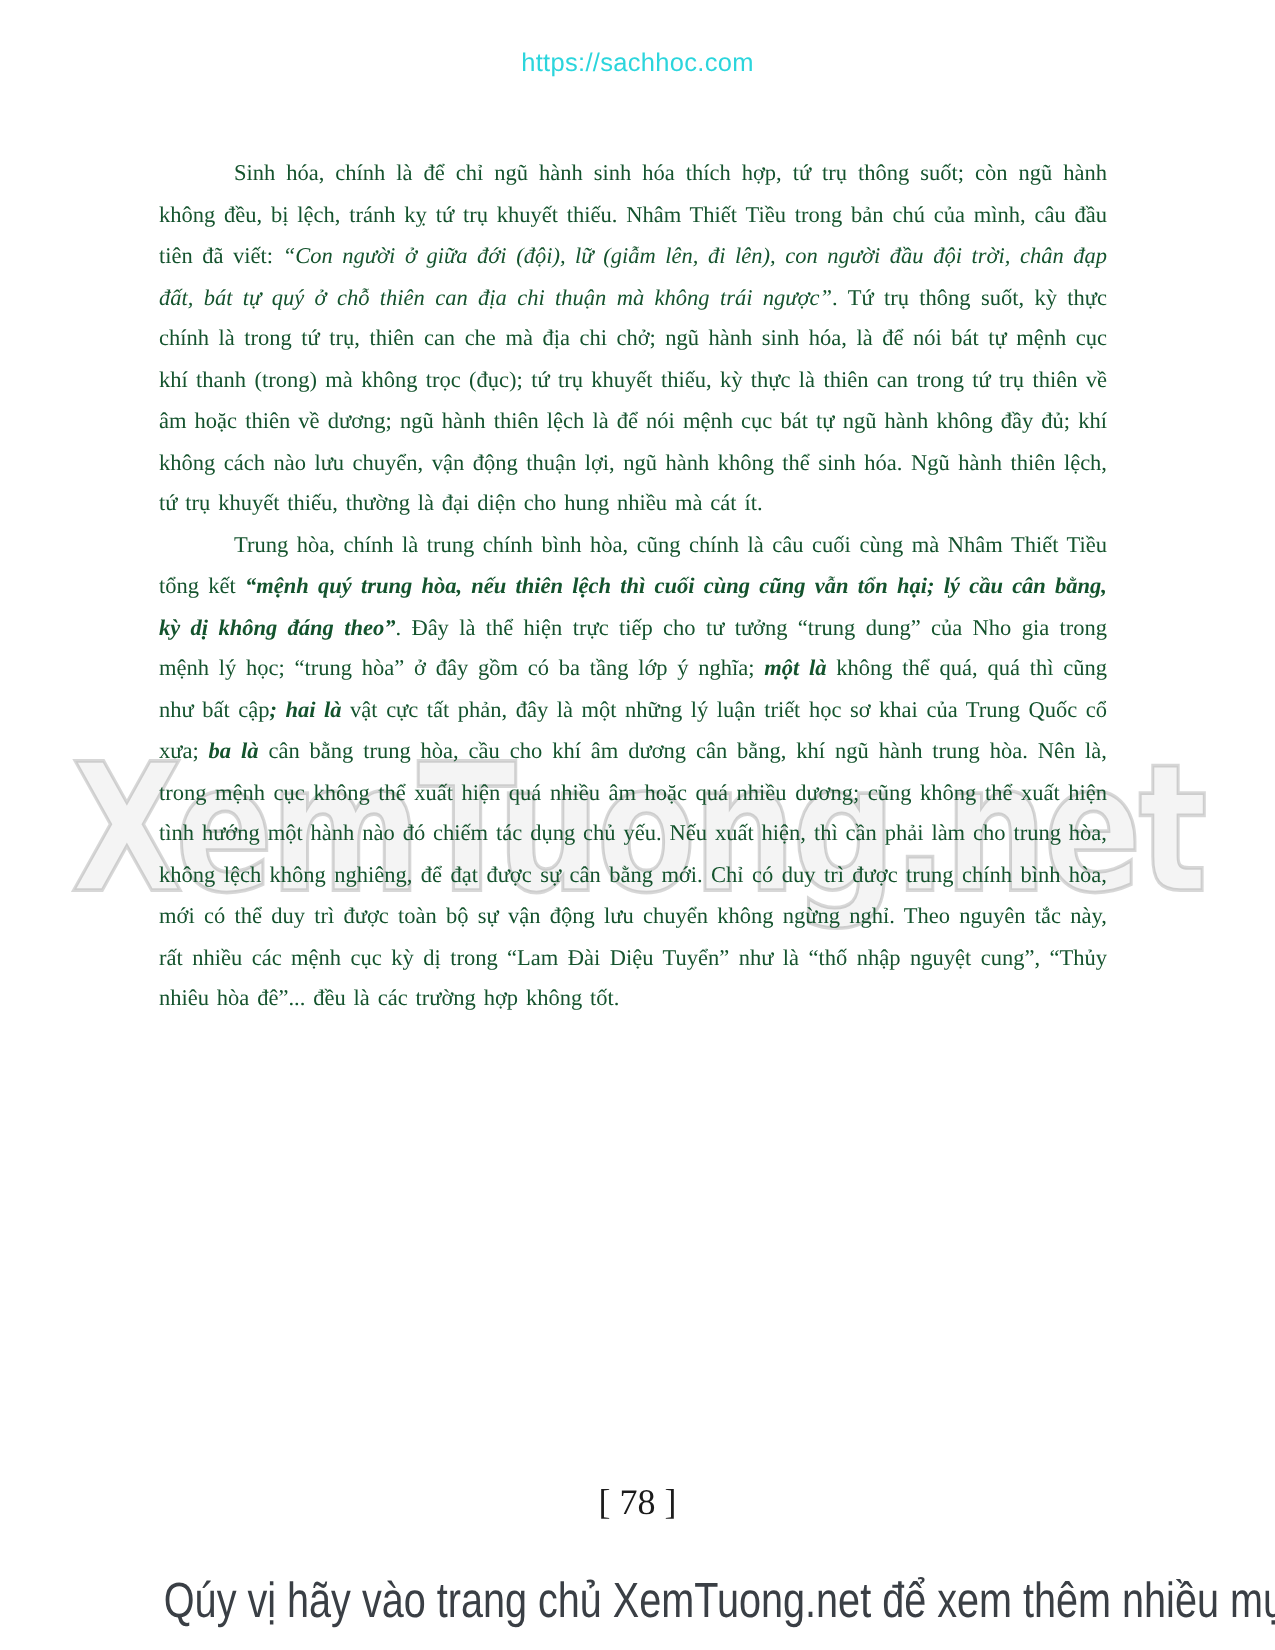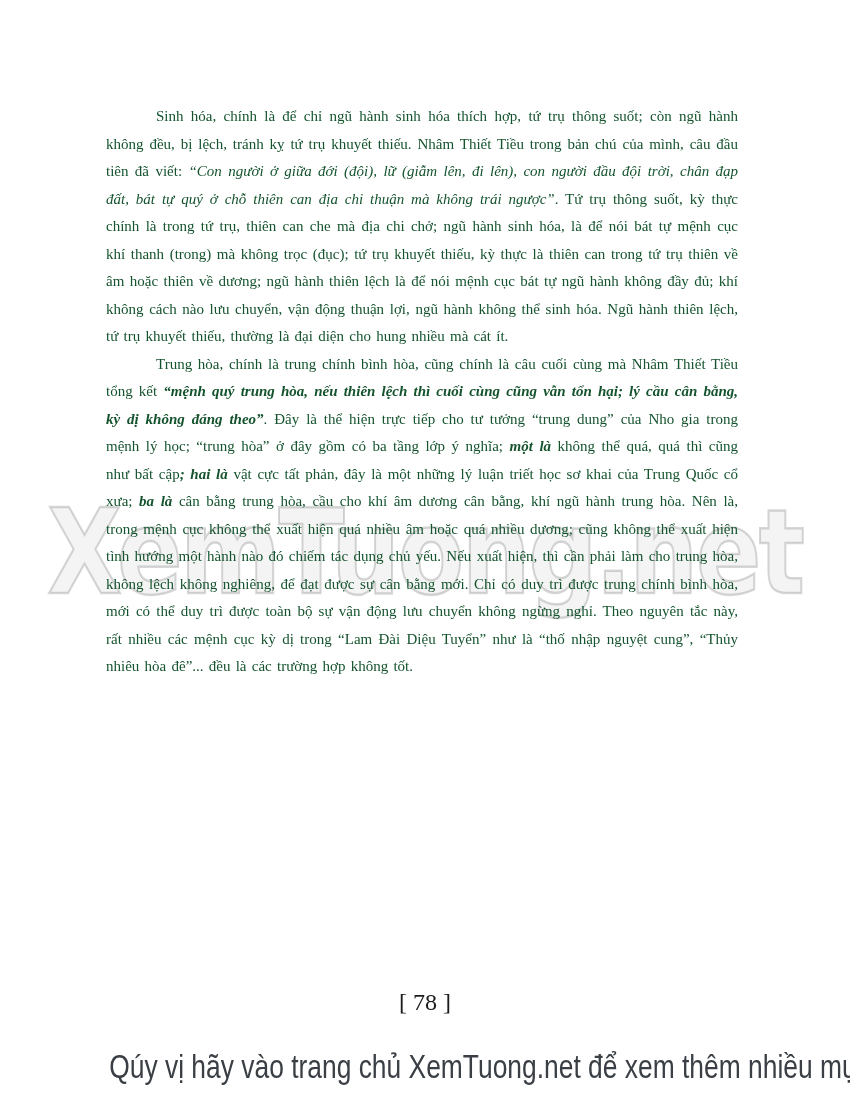--- a/index.html
+++ b/index.html
@@ -85,20 +85,21 @@
     font-weight: 500;
     color: #3a3f45;
     white-space: nowrap;
   }
 </style>
 </head>
 <body>
 
 <div class="page">
 
+  <a class="header-link">https://sachhoc.com</a>
 
   <div class="watermark">XemTuong.net</div>
 
   <div class="content">
       <p class="para"><span class="seg-normal">Sinh hóa, chính là để chỉ ngũ hành sinh hóa thích hợp, tứ trụ thông suốt; còn ngũ hành không đều, bị lệch, tránh kỵ tứ trụ khuyết thiếu. Nhâm Thiết Tiều trong bản chú của mình, câu đầu tiên đã viết: </span><span class="seg-italic">“Con người ở giữa đới (đội), lữ (giẫm lên, đi lên), con người đầu đội trời, chân đạp đất, bát tự quý ở chỗ thiên can địa chi thuận mà không trái ngược”</span><span class="seg-normal">. Tứ trụ thông suốt, kỳ thực chính là trong tứ trụ, thiên can che mà địa chi chở; ngũ hành sinh hóa, là để nói bát tự mệnh cục khí thanh (trong) mà không trọc (đục); tứ trụ khuyết thiếu, kỳ thực là thiên can trong tứ trụ thiên về âm hoặc thiên về dương; ngũ hành thiên lệch là để nói mệnh cục bát tự ngũ hành không đầy đủ; khí không cách nào lưu chuyển, vận động thuận lợi, ngũ hành không thể sinh hóa. Ngũ hành thiên lệch, tứ trụ khuyết thiếu, thường là đại diện cho hung nhiều mà cát ít.</span></p>
       <p class="para"><span class="seg-normal">Trung hòa, chính là trung chính bình hòa, cũng chính là câu cuối cùng mà Nhâm Thiết Tiều tổng kết </span><span class="seg-bolditalic">“mệnh quý trung hòa, nếu thiên lệch thì cuối cùng cũng vẫn tổn hại; lý cầu cân bằng, kỳ dị không đáng theo”</span><span class="seg-normal">. Đây là thể hiện trực tiếp cho tư tưởng “trung dung” của Nho gia trong mệnh lý học; “trung hòa” ở đây gồm có ba tầng lớp ý nghĩa; </span><span class="seg-bolditalic">một là</span><span class="seg-normal"> không thể quá, quá thì cũng như bất cập</span><span class="seg-bolditalic">; hai là</span><span class="seg-normal"> vật cực tất phản, đây là một những lý luận triết học sơ khai của Trung Quốc cổ xưa; </span><span class="seg-bolditalic">ba là</span><span class="seg-normal"> cân bằng trung hòa, cầu cho khí âm dương cân bằng, khí ngũ hành trung hòa. Nên là, trong mệnh cục không thể xuất hiện quá nhiều âm hoặc quá nhiều dương; cũng không thể xuất hiện tình hướng một hành nào đó chiếm tác dụng chủ yếu. Nếu xuất hiện, thì cần phải làm cho trung hòa, không lệch không nghiêng, để đạt được sự cân bằng mới. Chỉ có duy trì được trung chính bình hòa, mới có thể duy trì được toàn bộ sự vận động lưu chuyển không ngừng nghỉ. Theo nguyên tắc này, rất nhiều các mệnh cục kỳ dị trong “Lam Đài Diệu Tuyển” như là “thố nhập nguyệt cung”, “Thủy nhiêu hòa đê”... đều là các trường hợp không tốt.</span></p>
     </div>
 
   <div class="page-number">[ 78 ]</div>
 

